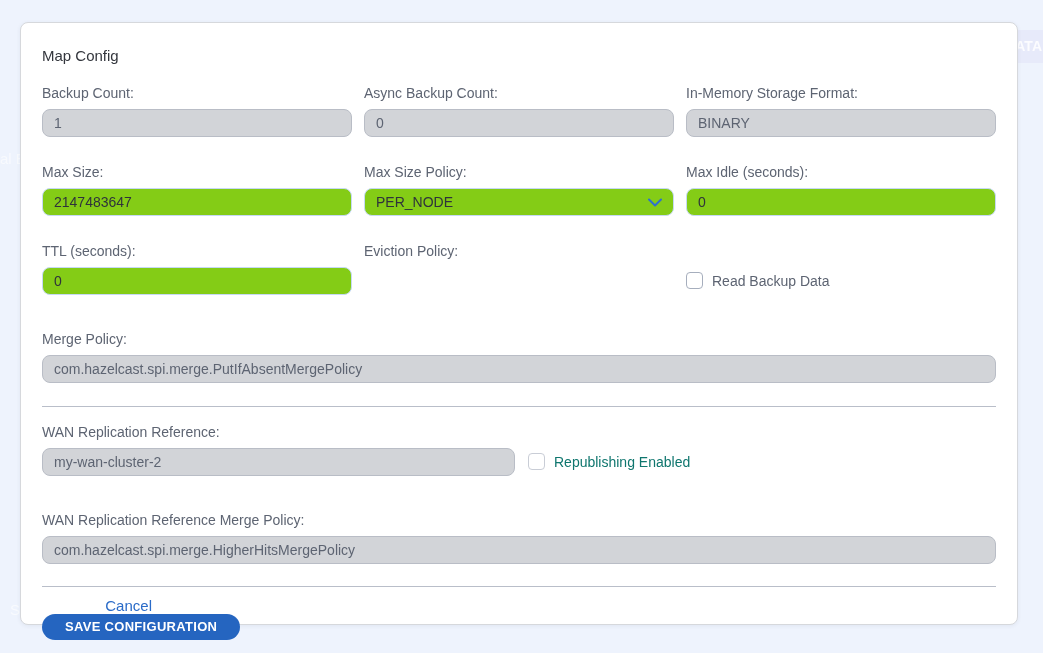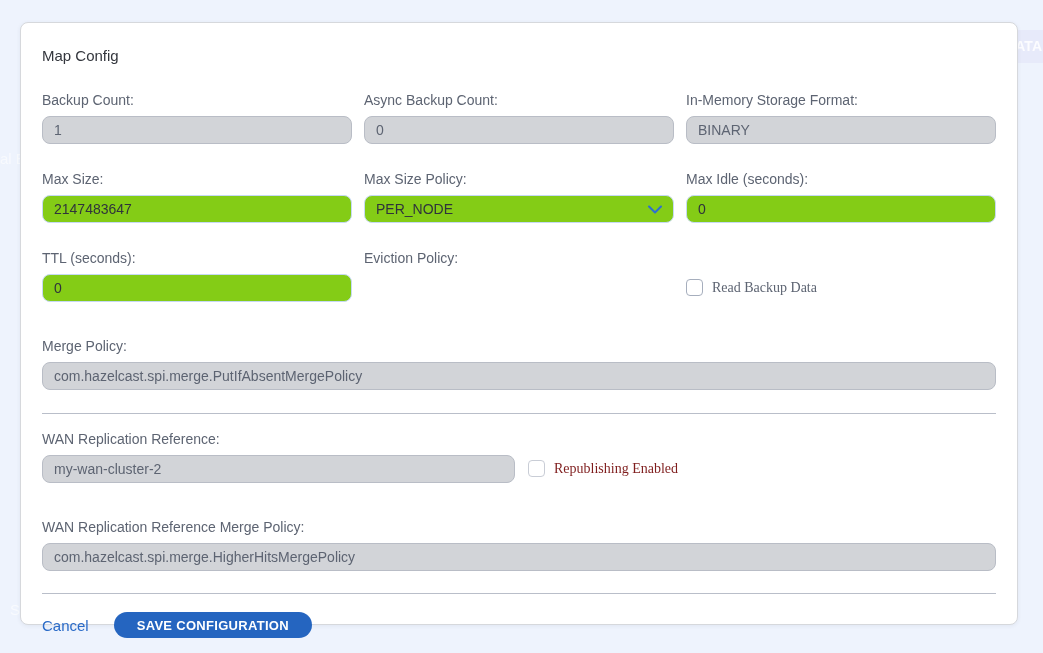--- a/index.html
+++ b/index.html
@@ -33,21 +33,21 @@
     width:998px; height:603px;
     background:#ffffff;
     border:1px solid #d6d8dc;
     border-radius:8px;
     box-shadow:0 1px 4px rgba(40,50,80,0.07);
     padding:24px 21px 0 21px;
   }
   .card-title {
     font-size:15px;
     color:#33363d;
-    margin-bottom:28px;
+    margin-bottom:21px;
   }
   .row3 {
     display:grid;
     grid-template-columns:1fr 1fr 1fr;
     column-gap:12px;
     margin-bottom:27px;
   }
   .row-wan {
     display:grid;
     grid-template-columns:473px 1fr;
@@ -90,52 +90,51 @@
   .sel .chev { flex:0 0 auto; margin-left:8px; }
   .cb-cell {
     display:flex;
     align-items:flex-end;
     padding-bottom:6px;
   }
   .cbrow {
     display:flex;
     align-items:center;
     cursor:pointer;
-    font-family:Liberation Serif, serif;
   }
   .cb {
     width:17px; height:17px;
     border:1px solid #a6aebd;
     border-radius:4px;
     background:#fff;
     margin-right:9px;
     flex:0 0 auto;
   }
   .cbl { font-size:14px; color:#5d6472; }
   .cbrow.disabled .cb { border-color:#c9cdd6; }
-  .cbrow.disabled .cbl { color:#7f1d1d; }
+  .cbrow.disabled .cbl { color:#0f766e; }
   .divider {
     border:none;
     border-top:1px solid #b9bec9;
     margin:23px 0 17px 0;
   }
   .divider2 {
     border:none;
     border-top:1px solid #b9bec9;
     margin:22px 0 0 0;
   }
   .footer {
     display:flex;
     align-items:center;
     justify-content:space-between;
     height:62px;
   }
   .info { font-size:15px; color:#30343b; }
   .info a { color:#3c78d8; text-decoration:none; }
-  .actions { display:flex; align-items:center; }
+  .actions { display:flex; align-items:center;flex-direction:column; }
   .cancel {
     color:#2a6bc8;
     font-size:15px;
     text-decoration:none;
     margin-right:25px;
     cursor:pointer;
   }
   .save-btn {
     background:#2565c0;
     color:#ffffff;

